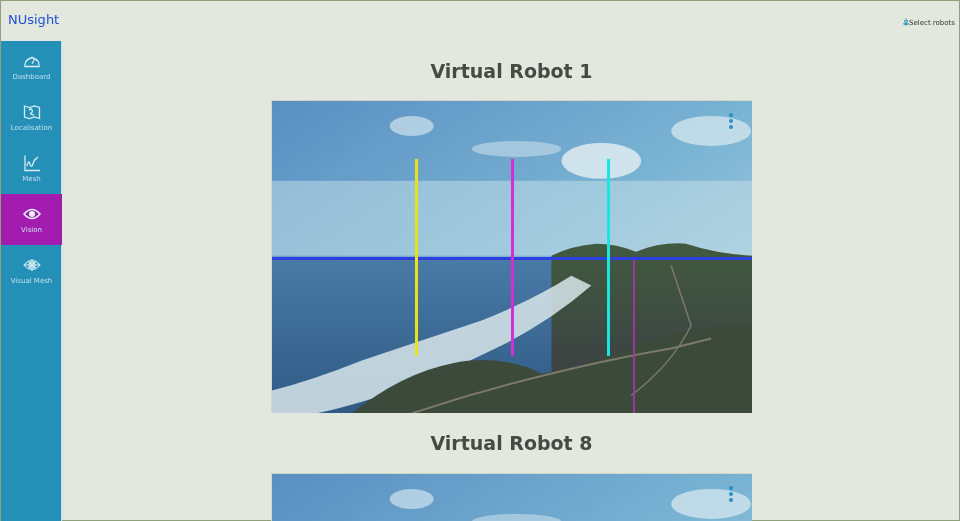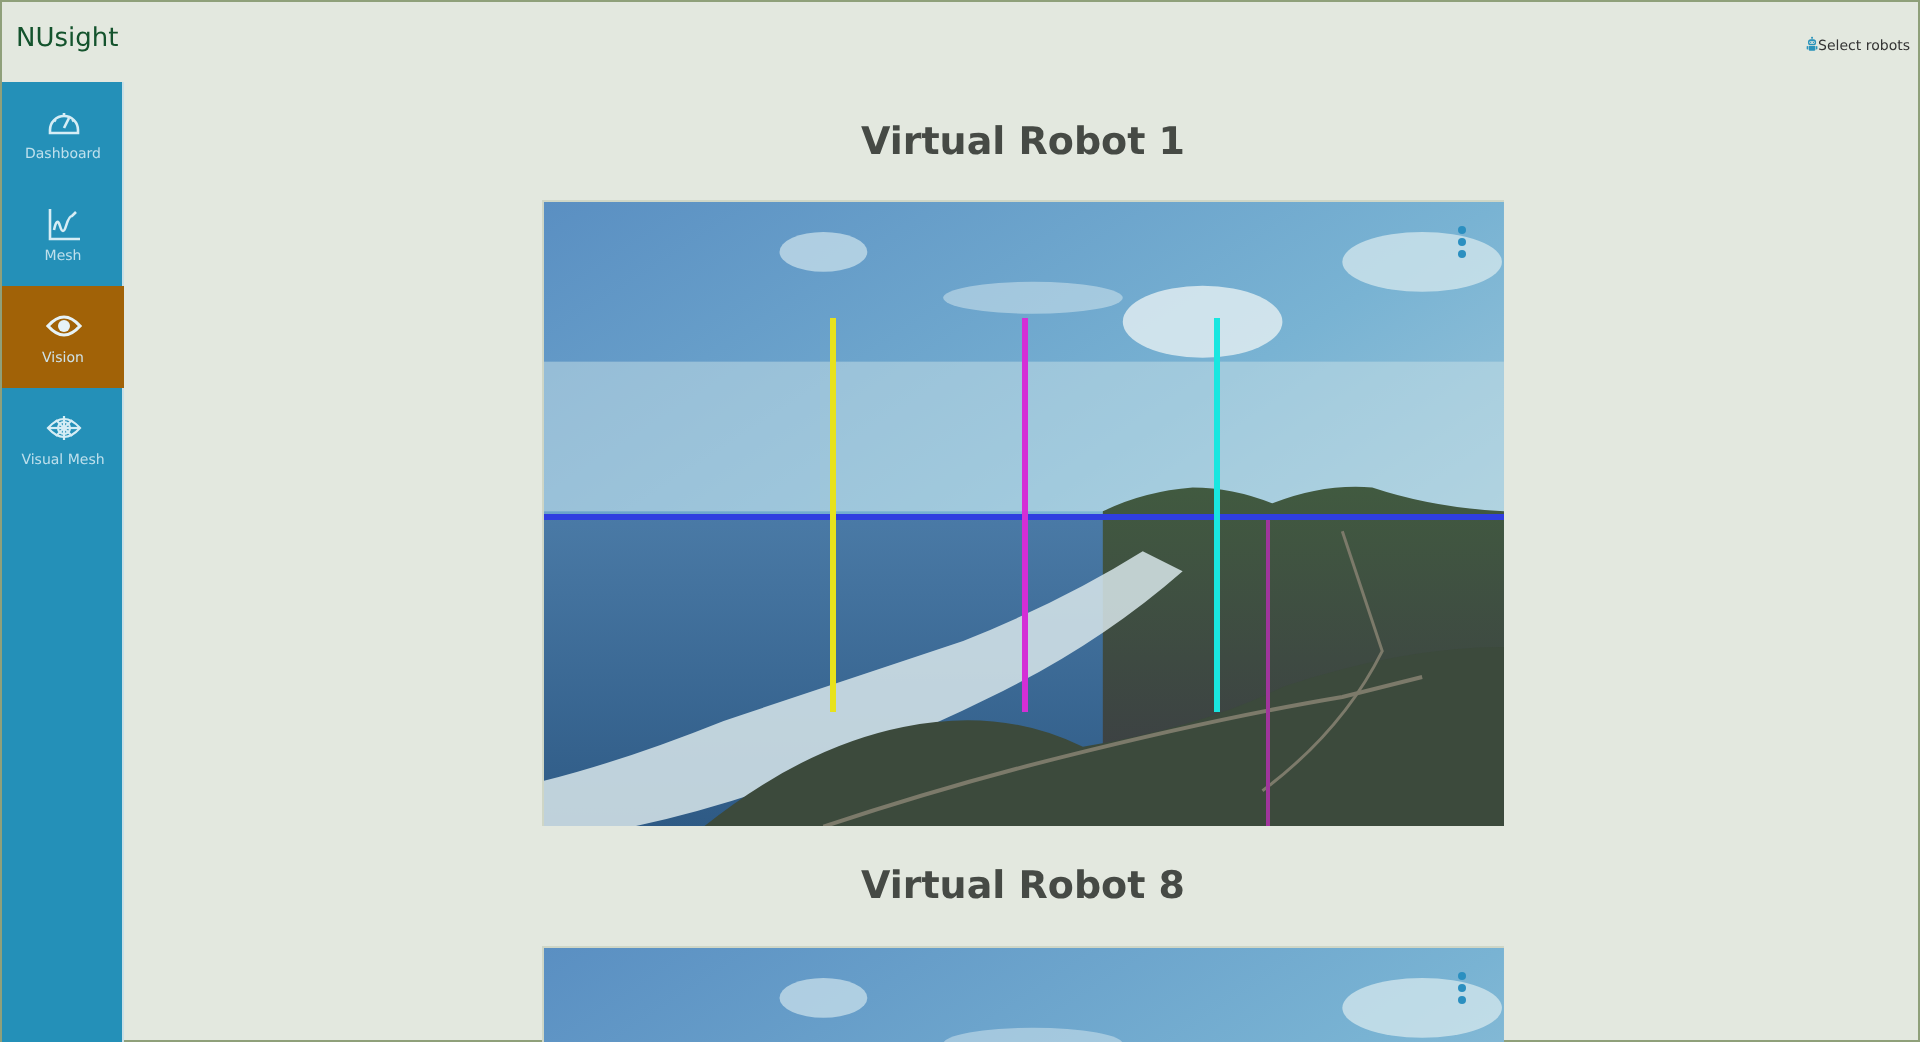--- a/index.html
+++ b/index.html
@@ -12,21 +12,21 @@
       position: absolute; left: 0; top: 0; width: 960px; height: 521px;
       border: 1px solid #8fa07a;
       background: #e3e8df;
     }
     .topbar {
       position: absolute; left: 0; top: 0; width: 958px; height: 40px;
       background: #e3e8df;
     }
     .app-title {
       position: absolute; left: 7px; top: 11px;
-      font-size: 13px; color: #14532d;
+      font-size: 13px; color: #1d4ed8;
       font-family: "DejaVu Sans", sans-serif;
       letter-spacing: 0;
     }
     .select-robots {
       position: absolute; right: 4px; top: 3px; width: 52px; height: 36px;
       display: flex; align-items: center; cursor: pointer;
     }
     .select-robots svg { width: 18px; height: 22px; }
     .select-robots .lbl {
       font-size: 7px; color: #333; margin-top: 2px; white-space: nowrap;
@@ -35,21 +35,21 @@
     .sidebar {
       position: absolute; left: 0; top: 40px; width: 61px; height: 480px;
       background: #2490b8;
       border-right: 1px solid #c9dfe6;
     }
     .nav-item {
       width: 61px; height: 51px;
       display: flex; flex-direction: column; align-items: center; justify-content: center;
       color: #cfe8f2; cursor: pointer; text-align: right;
     }
-    .nav-item.active { background: #a16207; }
+    .nav-item.active { background: #a21caf; }
     .nav-item svg { width: 18px; height: 18px; margin-bottom: 3px; }
     .nav-item .nav-label {
       font-size: 7px; color: #bfe0ec;
       font-family: "DejaVu Sans", sans-serif;
       white-space: nowrap;
     }
     .nav-item.active .nav-label { color: #cfe3ea; }
     .main {
       position: absolute; left: 62px; top: 40px; width: 829px; height: 480px;
       overflow: hidden;
@@ -106,20 +106,27 @@
         <path d="M2 13 a7 7 0 1 1 14 0 v1.5 h-14 z"></path>
         <line x1="9" y1="12" x2="11.5" y2="7"></line>
         <line x1="4" y1="8" x2="5" y2="8.6"></line>
         <line x1="9" y1="4.5" x2="9" y2="5.8"></line>
         <line x1="14" y1="8" x2="13" y2="8.6"></line>
       </svg>
       <span class="nav-label">Dashboard</span>
     </div>
     <div class="nav-item">
       <svg viewBox="0 0 18 18" fill="none" stroke="#d6edf5" stroke-width="1.3">
+        <path d="M1.5 3 l5 1.5 l5 -1.5 l5 1.5 v11 l-5 -1.5 l-5 1.5 l-5 -1.5 z"></path>
+        <path d="M6 7 q2 -2 3 0 t-1 3 t3 2"></path>
+      </svg>
+      <span class="nav-label">Localisation</span>
+    </div>
+    <div class="nav-item">
+      <svg viewBox="0 0 18 18" fill="none" stroke="#d6edf5" stroke-width="1.3">
         <path d="M2 1.5 v15 h15"></path>
         <path d="M4 12 q1.5 -7 3 -2 t3 0 t3 -5 l2 -2"></path>
       </svg>
       <span class="nav-label">Mesh</span>
     </div>
     <div class="nav-item active">
       <svg viewBox="0 0 18 18">
         <path d="M1 9 q8 -9 16 0 q-8 9 -16 0 z" fill="none" stroke="#e6f3f8" stroke-width="1.6"></path>
         <circle cx="9" cy="9" r="3" fill="#e6f3f8"></circle>
       </svg>

